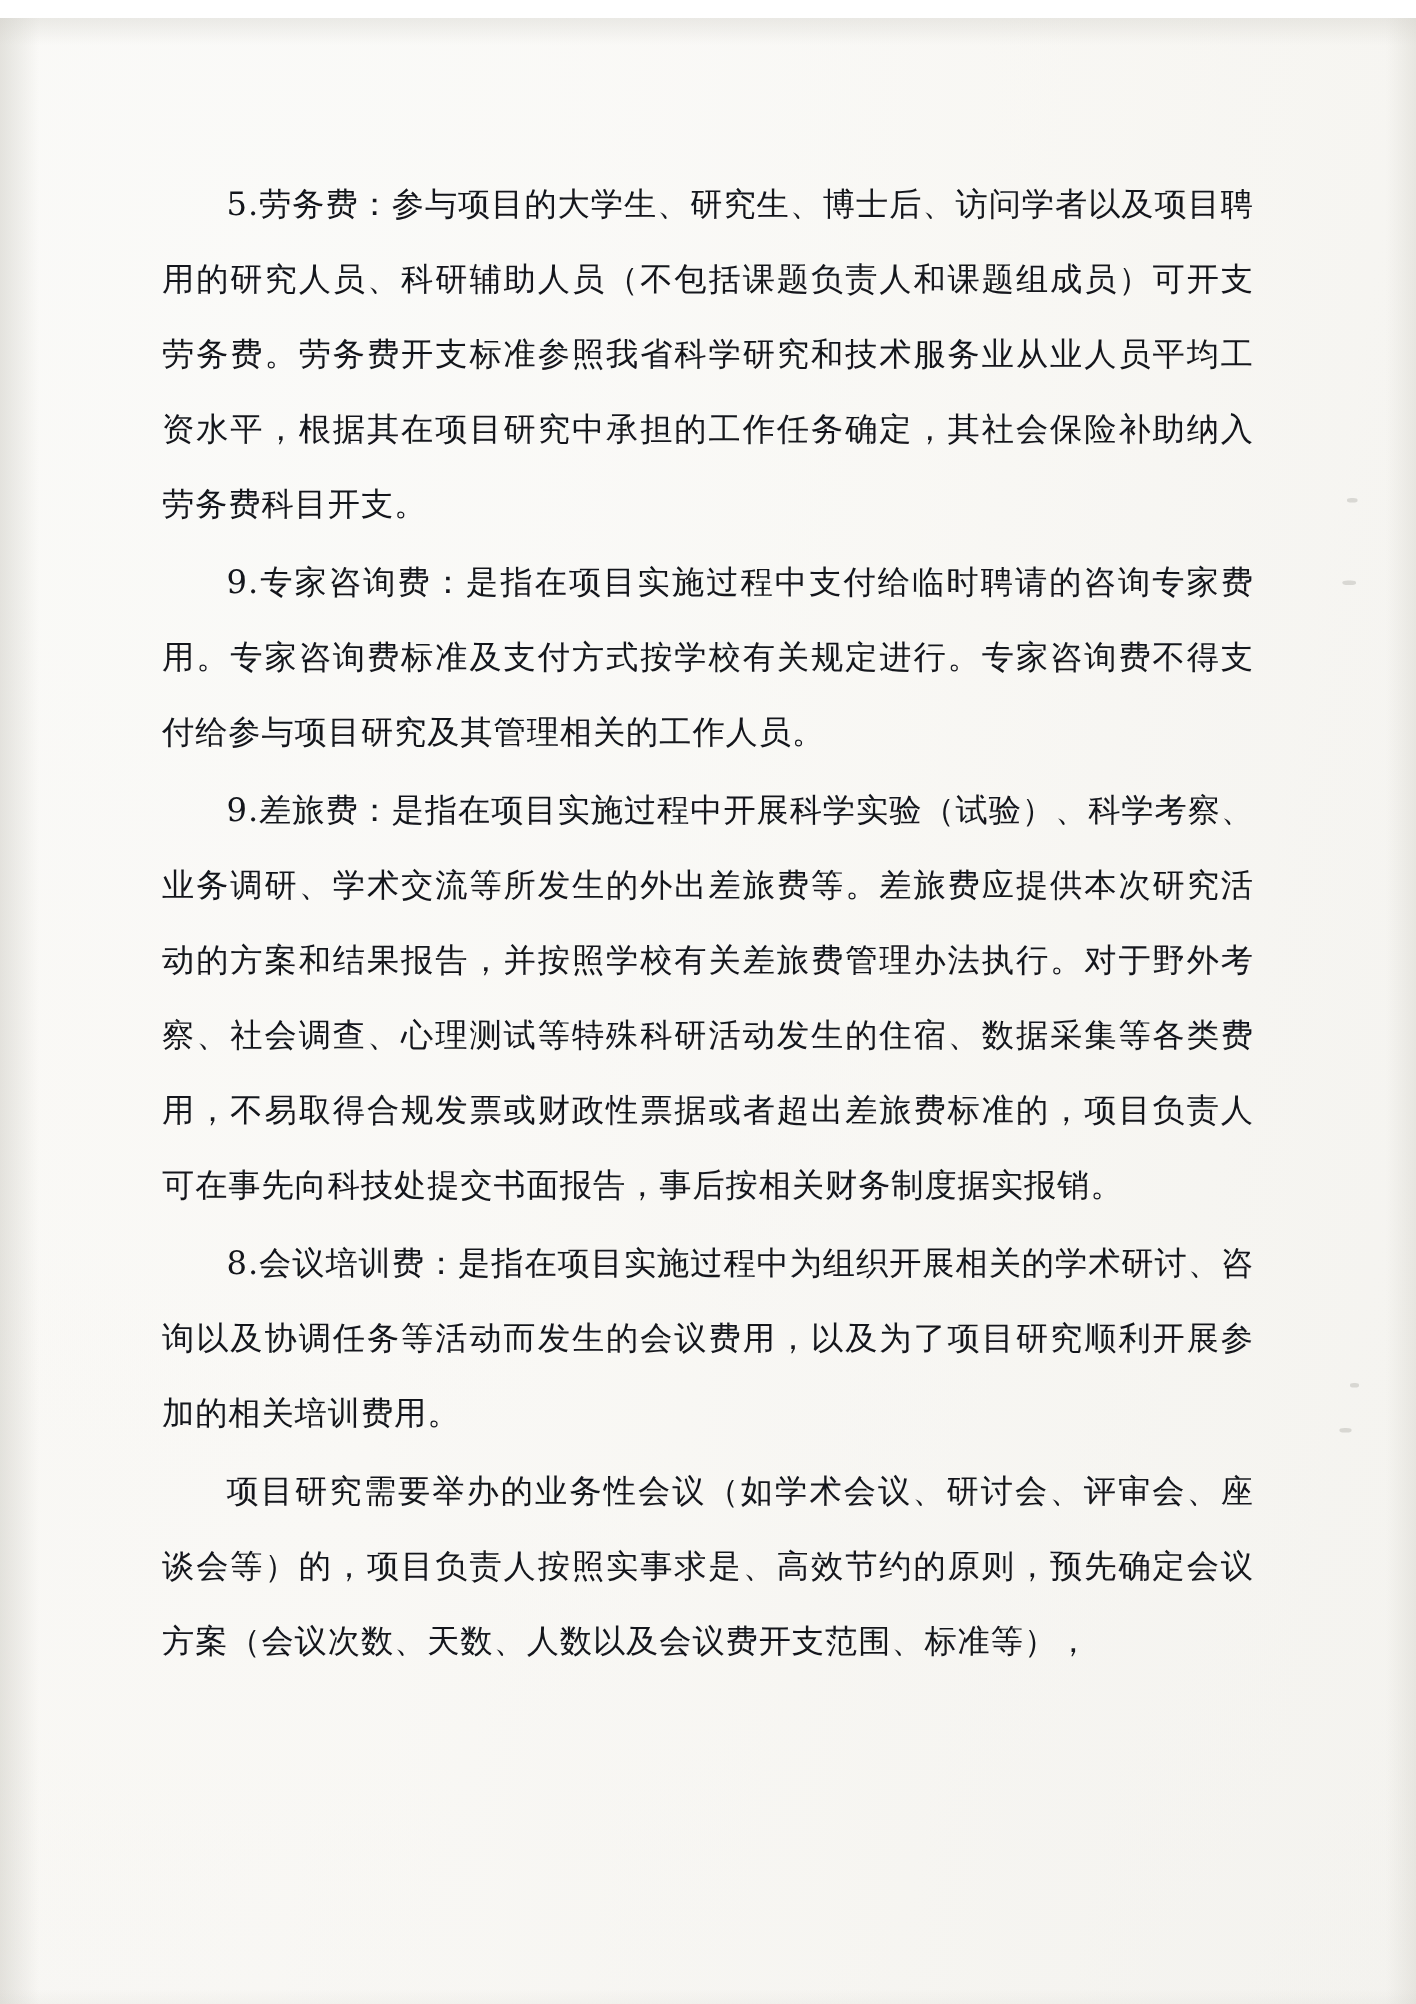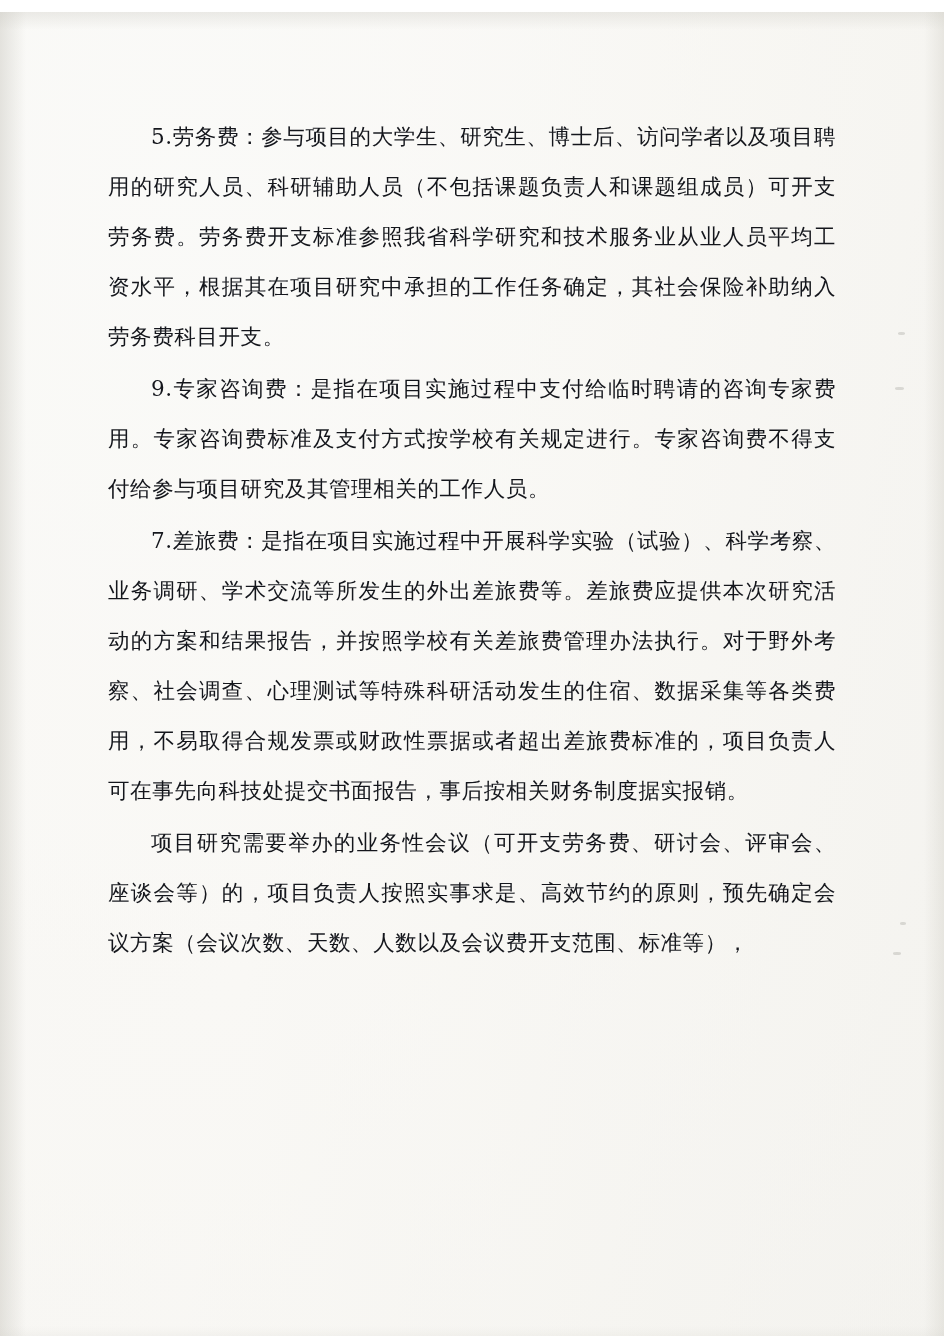--- a/index.html
+++ b/index.html
@@ -90,16 +90,17 @@
   <div class="edge-shadow-bottom"></div>
 
   <div class="speck" style="left:898px; top:320px; width:7px; height:3px;"></div>
   <div class="speck" style="left:895px; top:375px; width:9px; height:3px;"></div>
   <div class="speck" style="left:900px; top:910px; width:6px; height:3px;"></div>
   <div class="speck" style="left:893px; top:940px; width:8px; height:3px;"></div>
 
   <div class="doc-body">
     <p class="para">5.劳务费：参与项目的大学生、研究生、博士后、访问学者以及项目聘用的研究人员、科研辅助人员（不包括课题负责人和课题组成员）可开支劳务费。劳务费开支标准参照我省科学研究和技术服务业从业人员平均工资水平，根据其在项目研究中承担的工作任务确定，其社会保险补助纳入劳务费科目开支。</p>
     <p class="para">9.专家咨询费：是指在项目实施过程中支付给临时聘请的咨询专家费用。专家咨询费标准及支付方式按学校有关规定进行。专家咨询费不得支付给参与项目研究及其管理相关的工作人员。</p>
-    <p class="para">7.差旅费：是指在项目实施过程中开展科学实验（试验）、科学考察、业务调研、学术交流等所发生的外出差旅费等。差旅费应提供本次研究活动的方案和结果报告，并按照学校有关差旅费管理办法执行。对于野外考察、社会调查、心理测试等特殊科研活动发生的住宿、数据采集等各类费用，不易取得合规发票或财政性票据或者超出差旅费标准的，项目负责人可在事先向科技处提交书面报告，事后按相关财务制度据实报销。</p>
-    <p class="para">项目研究需要举办的业务性会议（可开支劳务费、研讨会、评审会、座谈会等）的，项目负责人按照实事求是、高效节约的原则，预先确定会议方案（会议次数、天数、人数以及会议费开支范围、标准等），</p>
+    <p class="para">9.差旅费：是指在项目实施过程中开展科学实验（试验）、科学考察、业务调研、学术交流等所发生的外出差旅费等。差旅费应提供本次研究活动的方案和结果报告，并按照学校有关差旅费管理办法执行。对于野外考察、社会调查、心理测试等特殊科研活动发生的住宿、数据采集等各类费用，不易取得合规发票或财政性票据或者超出差旅费标准的，项目负责人可在事先向科技处提交书面报告，事后按相关财务制度据实报销。</p>
+    <p class="para">8.会议培训费：是指在项目实施过程中为组织开展相关的学术研讨、咨询以及协调任务等活动而发生的会议费用，以及为了项目研究顺利开展参加的相关培训费用。</p>
+    <p class="para">项目研究需要举办的业务性会议（如学术会议、研讨会、评审会、座谈会等）的，项目负责人按照实事求是、高效节约的原则，预先确定会议方案（会议次数、天数、人数以及会议费开支范围、标准等），</p>
   </div>
 </div>
 
 </body></html>

